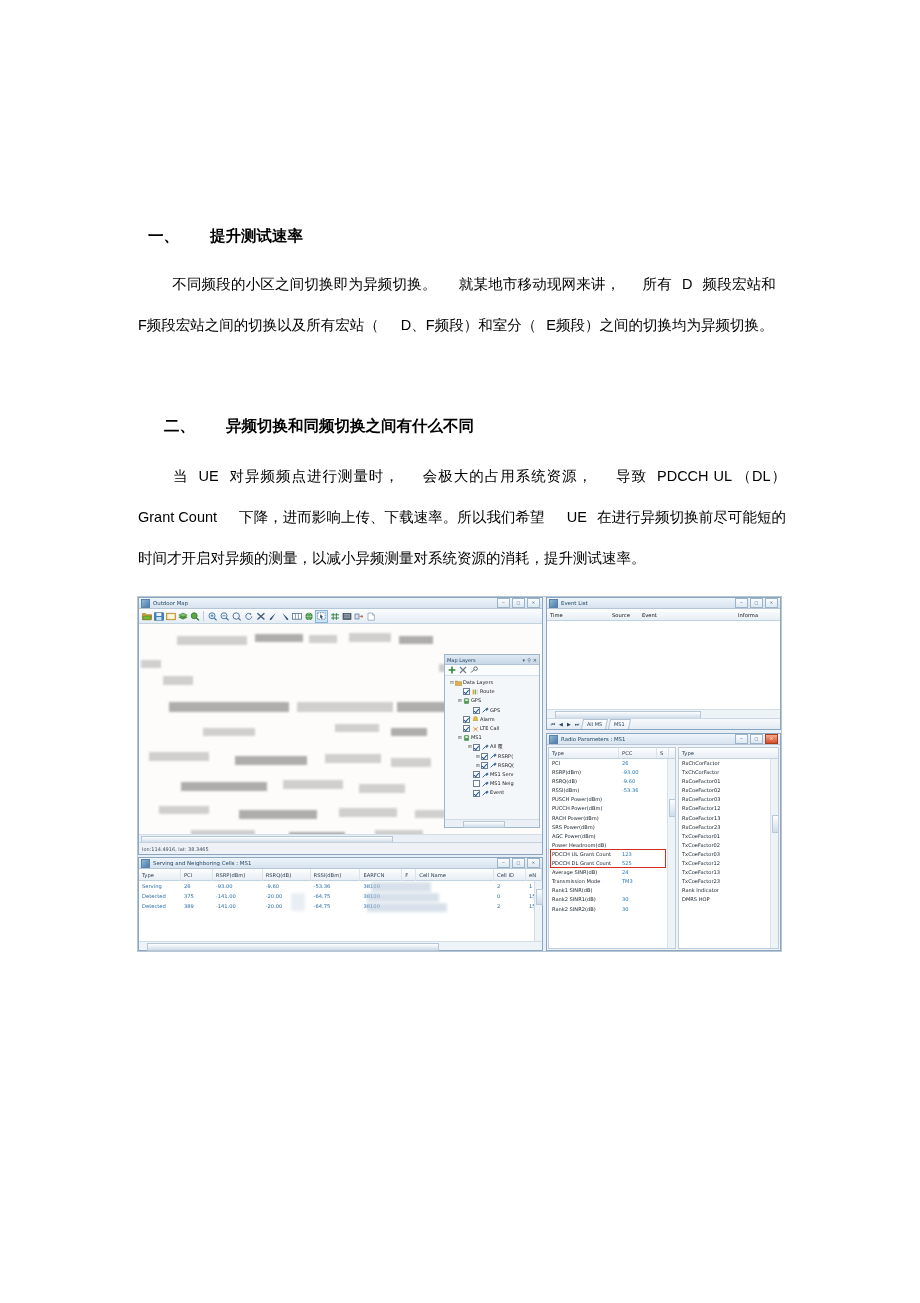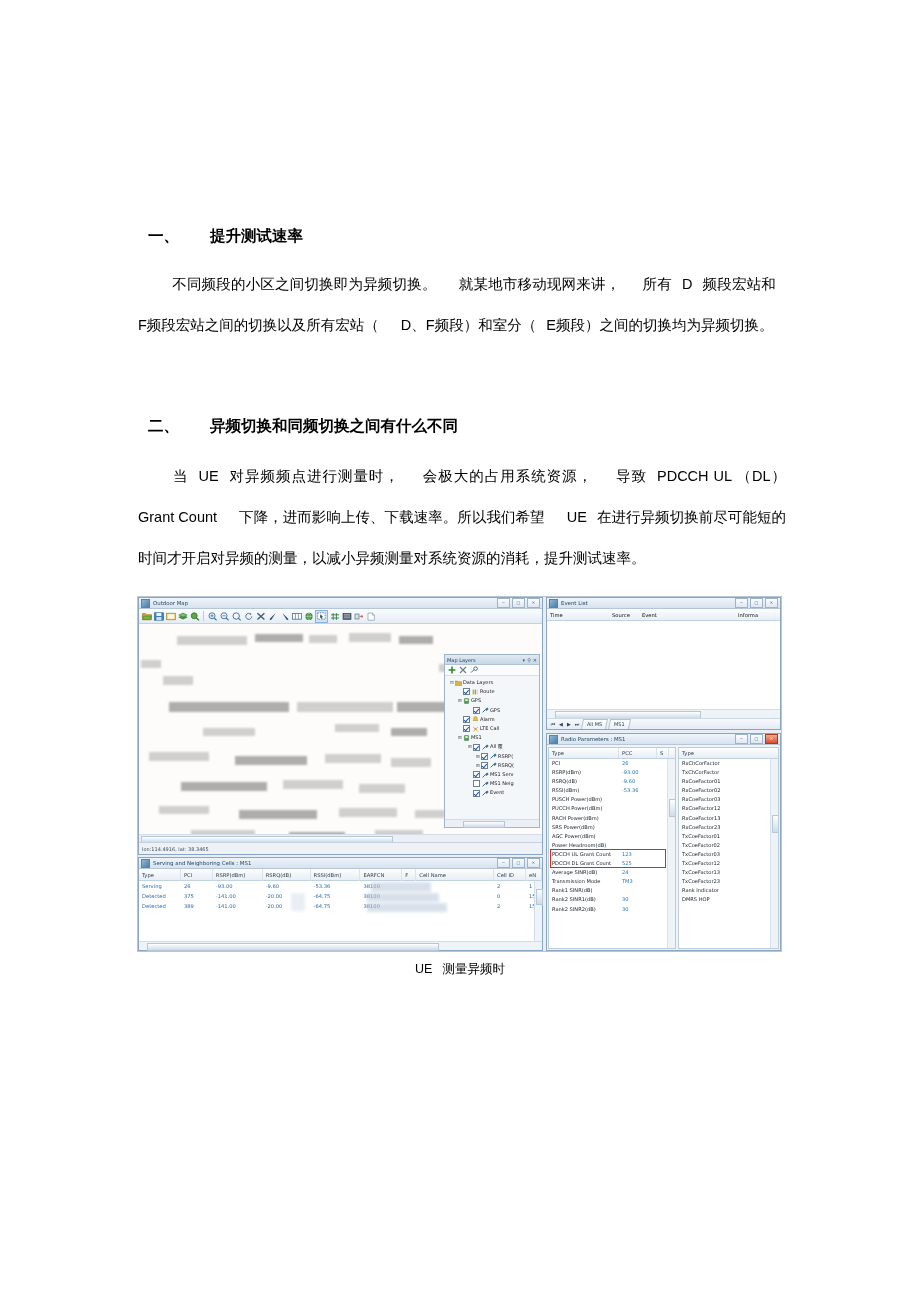--- a/index.html
+++ b/index.html
@@ -34,21 +34,21 @@
   }
   .section-heading {
     font-family: "Liberation Serif", "DejaVu Serif", serif;
     font-size: 15.5px;
     font-weight: bold;
     color: #000;
     margin: 0;
     padding-left: 10px;
   }
   .sec1 { position: absolute; top: 226px; left: 138px; }
-  .sec2 { position: absolute; top: 416px; left: 138px; font-family: Liberation Mono, monospace; }
+  .sec2 { position: absolute; top: 416px; left: 154px; font-family: Liberation Mono, monospace; }
   .heading-num { display: inline-block; width: 62px; }
   .para {
     position: absolute;
     left: 138px;
     width: 648px;
     font-size: 14.5px;
     line-height: 41px;
     text-align: justify;
     text-justify: inter-ideograph;
     color: #000;
@@ -1017,17 +1017,14 @@
             </div>
         </div>
         <div class="rp-vscroll">
           <div class="thumb" style="top:56px"></div>
         </div>
       </div>
     </div>
 
   </div>
 
-  <div class="caption">
-    <span class="lat">UE</span><span class="sp"></span><span>测量异频时</span>
-  </div>
 
 </div>
 
 </body></html>

